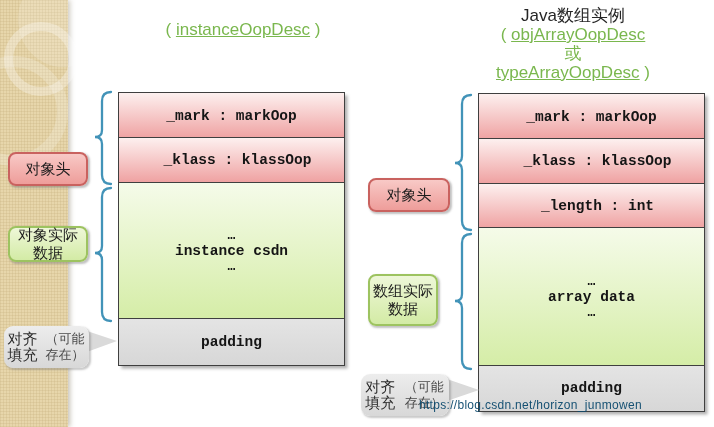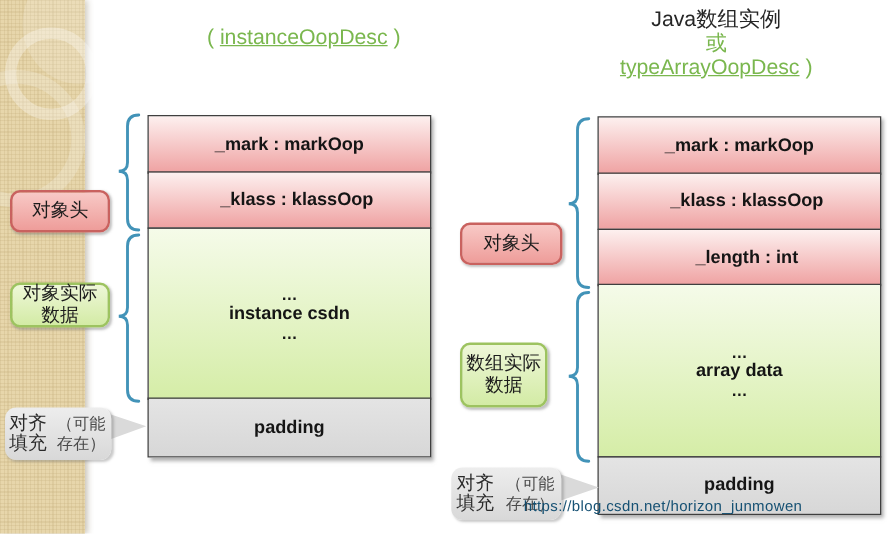--- a/index.html
+++ b/index.html
@@ -34,21 +34,21 @@
   .green-plain { color:#7ab74e; text-decoration:none; }
 
   
   .membox { position:absolute; width:227px; z-index:2; box-shadow:2.5px 2.5px 3px rgba(110,110,110,.55); }
   .membox.left  { left:118px; top:92px; }
   .membox.right { left:478px; top:93px; }
   .mrow {
     position:relative; width:100%;
     border:1.6px solid #3f3f3f; margin-top:-1.6px;
     display:flex; flex-direction:column; align-items:center; justify-content:center;
-    font-family:Liberation Sans, sans-serif; font-weight:bold;
+    font-family:Liberation Mono, monospace; font-weight:bold;
     font-size:14.5px; color:#151515;
   }
   .mrow:first-child { margin-top:0; }
   .mrow.pink  { background:linear-gradient(#fdf0ef, #efa2a2); }
   .mrow.green { background:linear-gradient(#f5fbe9, #d5eda7); }
   .mrow.gray  { background:linear-gradient(#e4e4e4, #d7d7d7); }
   .dots { font-size:13px; line-height:15px; }
   .h47  { height:47px; }  .h46 { height:46px;padding-left:12px; }
   .h138 { height:138px; } .h48 { height:48px; }
   .h139 { height:139px; }
@@ -99,20 +99,21 @@
     <div class="ring ring1"></div>
     <div class="ring ring2"></div>
   </div>
 
   <div class="titleblock left">
     <div><span class="green-plain">( </span><span class="green-link">instanceOopDesc</span><span class="green-plain"> )</span></div>
   </div>
 
   <div class="titleblock right">
     <div>Java数组实例</div>
+    <div><span class="green-plain">( </span><span class="green-link">objArrayOopDesc</span></div>
     <div class="green-plain">或</div>
     <div><span class="green-link">typeArrayOopDesc</span><span class="green-plain"> )</span></div>
   </div>
 
   <div class="membox left">
     <div class="mrow pink h47">
         <span>_mark : markOop</span>
       </div>
     <div class="mrow pink h46">
         <span>_klass : klassOop</span>

